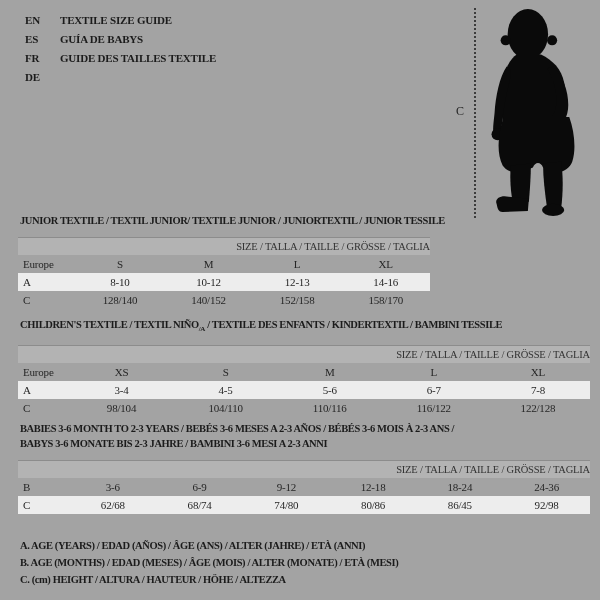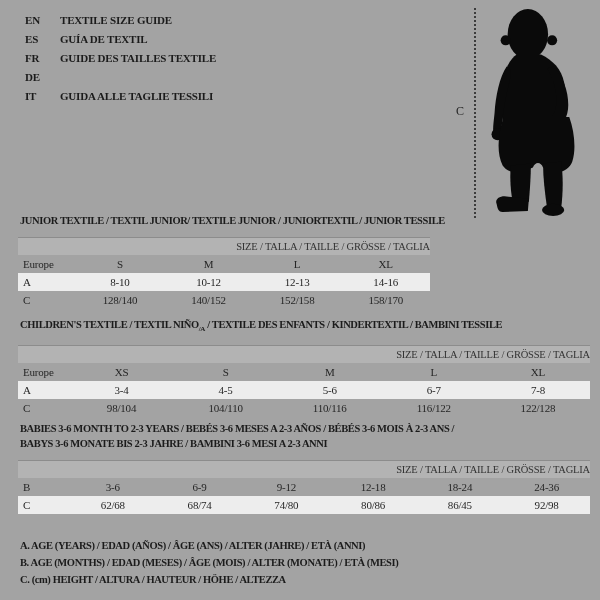--- a/index.html
+++ b/index.html
@@ -69,32 +69,28 @@
 
 <div class="page">
 
   <div class="lang-header">
     <div class="lang-row">
       <span class="lang-code">EN</span>
       <span class="lang-text">TEXTILE SIZE GUIDE</span>
     </div>
     <div class="lang-row">
       <span class="lang-code">ES</span>
-      <span class="lang-text">GUÍA DE TEXTIL</span>
+      <span class="lang-text">GUÍA DE BABYS</span>
     </div>
     <div class="lang-row">
       <span class="lang-code">FR</span>
       <span class="lang-text">GUIDE DES TAILLES TEXTILE</span>
     </div>
     <div class="lang-row">
       <span class="lang-code">DE</span>
-    </div>
-    <div class="lang-row">
-      <span class="lang-code">IT</span>
-      <span class="lang-text">GUIDA ALLE TAGLIE TESSILI</span>
     </div>
   </div>
 
   <div class="figure">
     <span class="measure-label">C</span>
     <div class="measure-line"></div>
     <svg class="baby-svg" width="102" height="212" viewBox="0 0 100 210" fill="#0a0a0a" xmlns="http://www.w3.org/2000/svg">
       <ellipse cx="37" cy="28" rx="20" ry="25"></ellipse>
       <circle cx="15" cy="34" r="5"></circle>
       <circle cx="61" cy="34" r="5"></circle>

